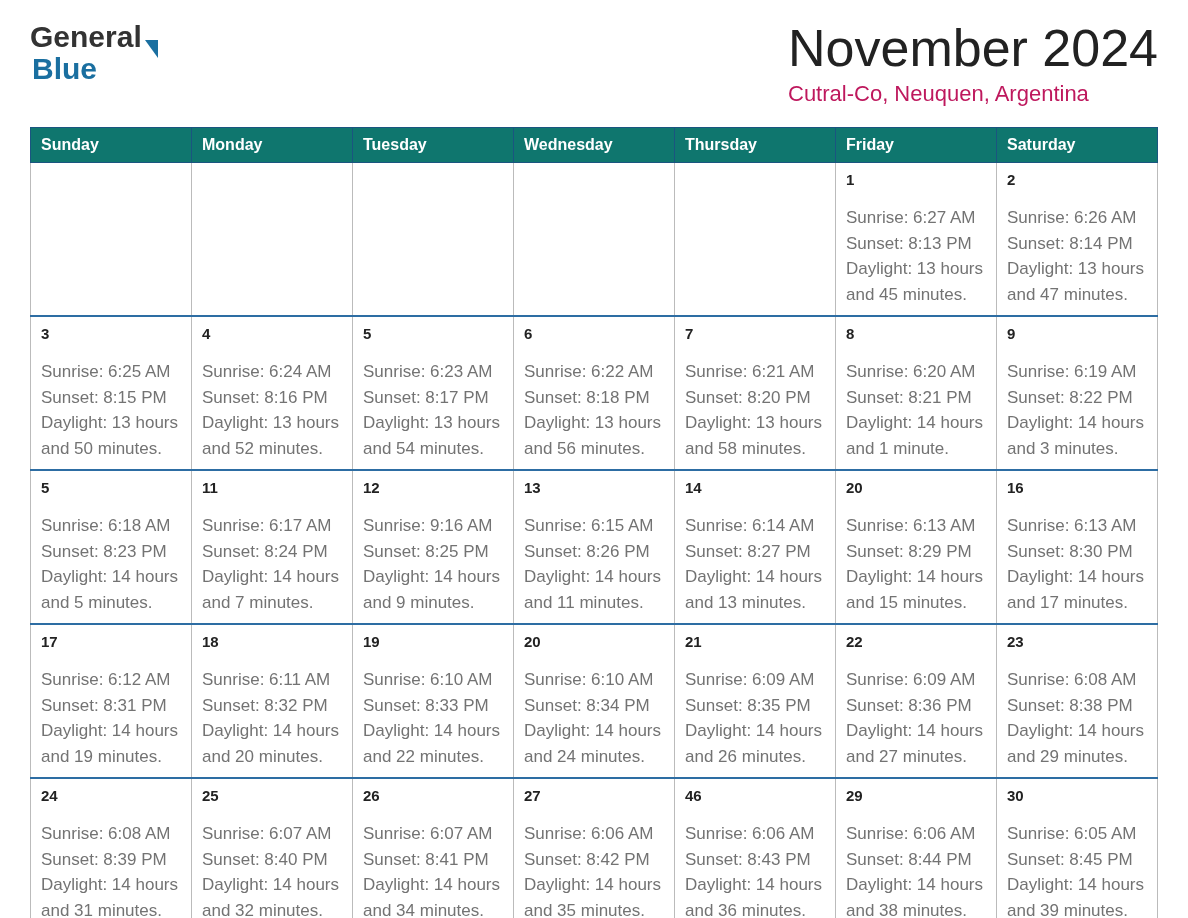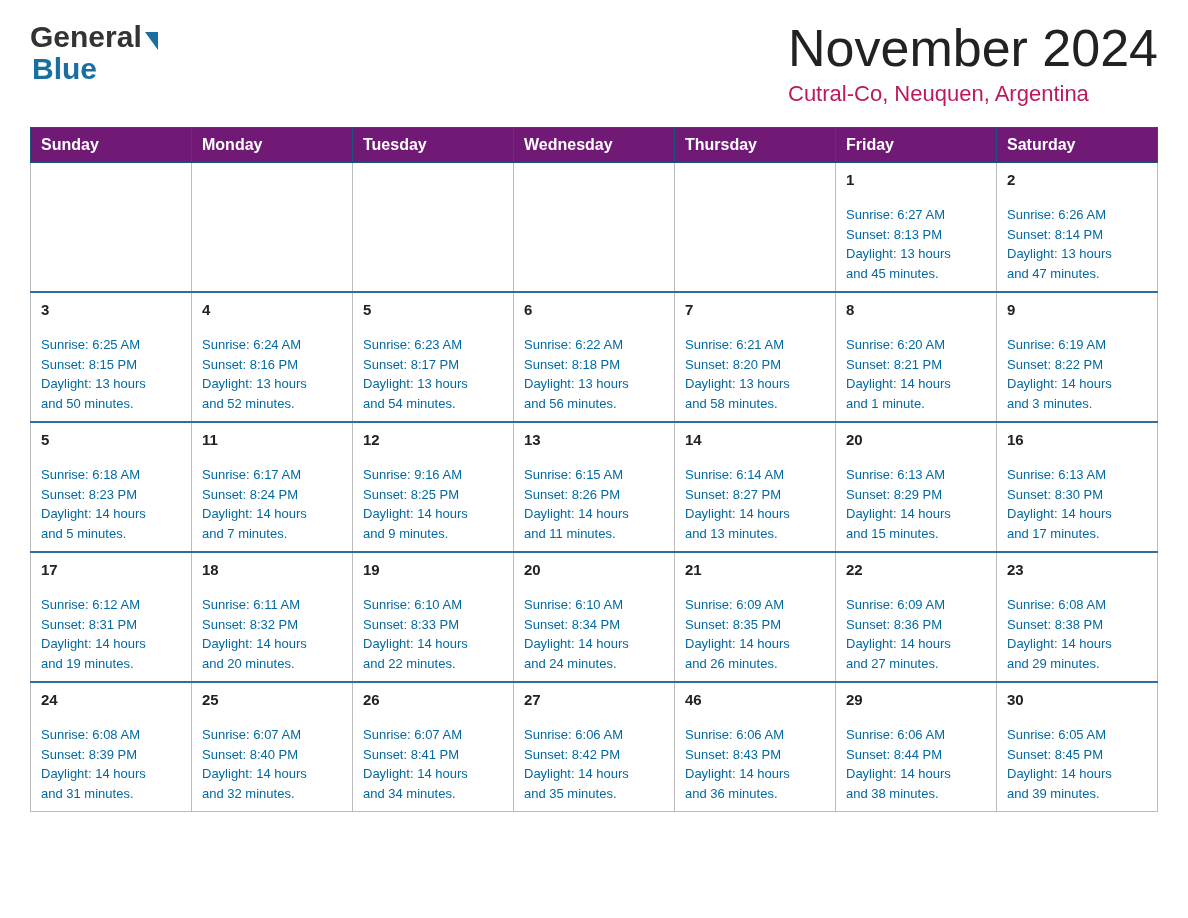--- a/index.html
+++ b/index.html
@@ -34,21 +34,21 @@
       font-size: 22px;
       color: #be185d;
       margin-top: 4px;
     }
     .calendar {
       width: 100%;
       border-collapse: collapse;
       border: 1px solid #999;
     }
     .calendar th {
-      background-color: #701a75;
+      background-color: #0f766e;
       color: #fff;
       font-size: 16px;
       font-weight: bold;
       padding: 8px 10px;
       text-align: left;
       border: 1px solid #1a5580;
     }
     .calendar td {
       vertical-align: top;
       padding: 8px 10px;
@@ -60,35 +60,35 @@
       
     }
     .day-number {
       font-size: 15px;
       font-weight: bold;
       color: #222;
       display: block;
       margin-bottom: 4px;
     }
     .day-info {
-      font-size: 13px;
-      color: #0369a1;
+      font-size: 17px;
+      color: #737373;
       line-height: 1.5;
       margin-top: 17px;
     }
     .empty-cell {
       background: #fff;
     }
     .row-divider {
       border-top: 2px solid #2d6da3;
     }
     
     .logo-top-row {
       display: flex;
-      align-items: center;
+      align-items: flex-end;
     }
     .logo-text-general {
       font-size: 30px;
       font-weight: bold;
       color: #333;
     }
     .logo-triangle {
       display: inline-block;
       margin-left: 3px;
       width: 0;

